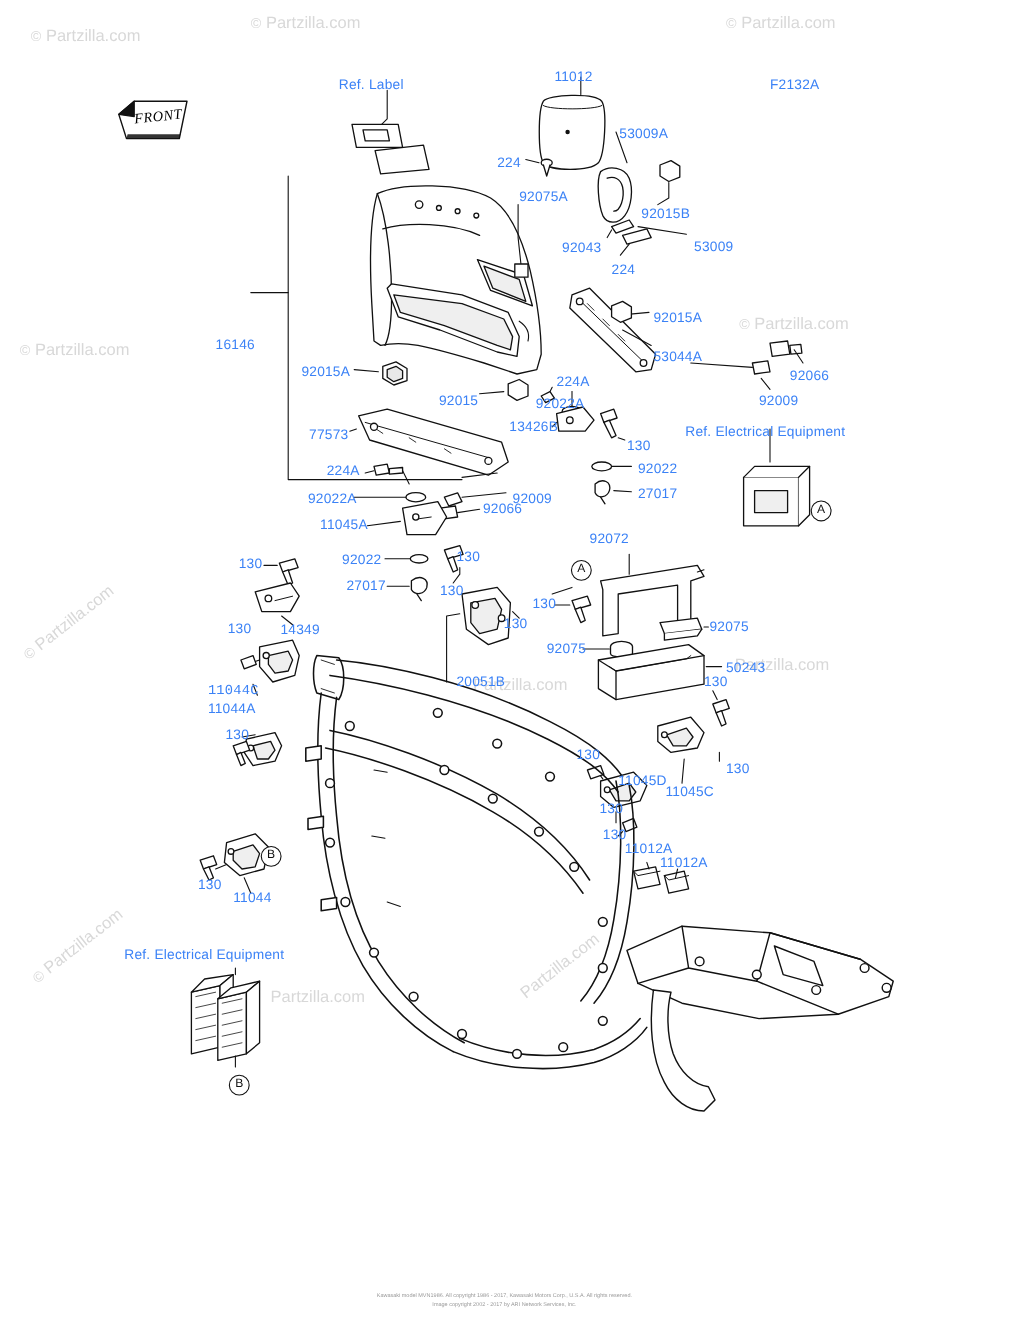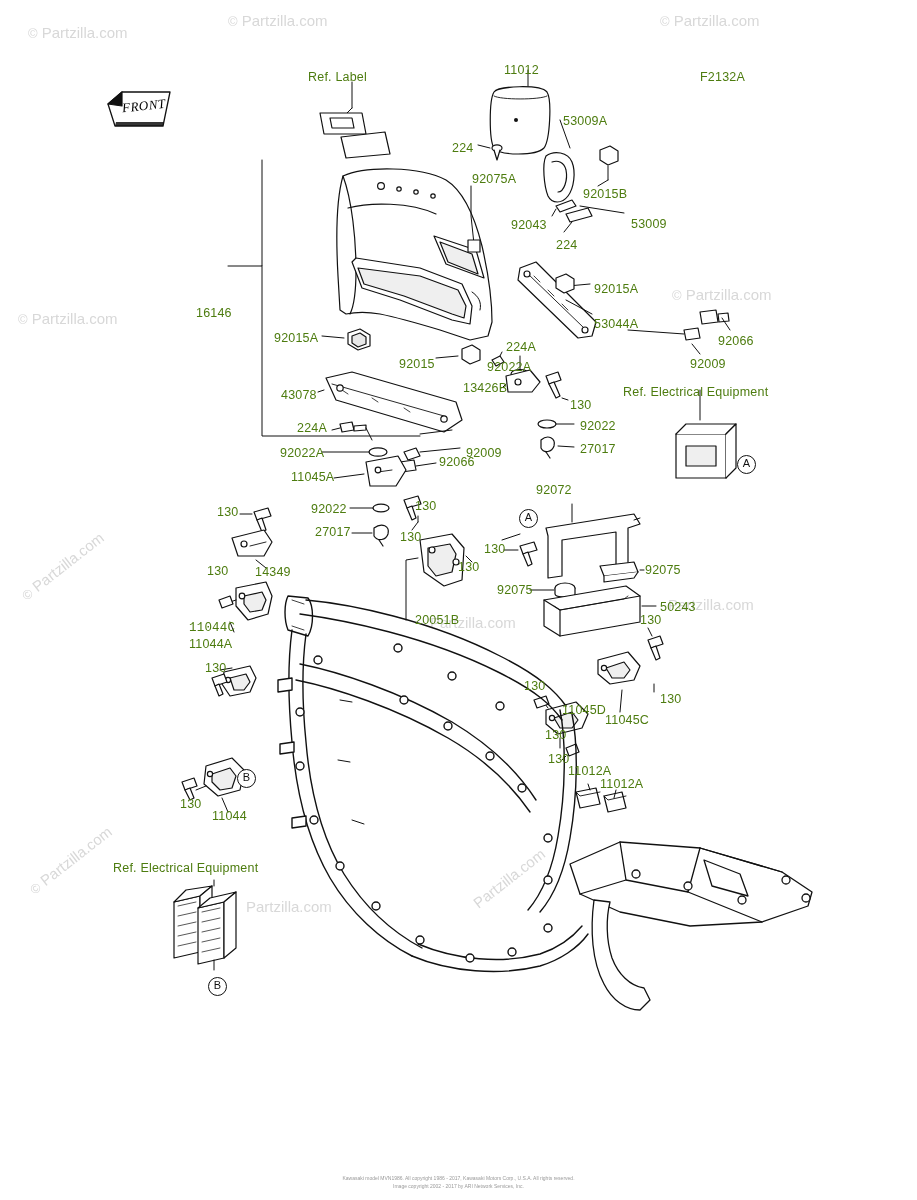--- a/index.html
+++ b/index.html
@@ -26,21 +26,21 @@
     user-select: none;
     pointer-events: none;
   }
   .wm .c {
     font-size: 13px;
   }
   .lbl {
     position: absolute;
     font-family: "Liberation Sans", sans-serif;
     font-size: 12.5px;
-    color: #4d7c0f;
+    color: #3b82f6;
     white-space: nowrap;
     letter-spacing: 0.2px;
   }
   #svg-root {
     position: absolute;
     left: 0;
     top: 0;
   }
   .footer {
     position: absolute;
@@ -522,21 +522,21 @@
   <div class="lbl" style="left:718px; top:334px;">92066</div>
   <div class="lbl" style="left:690px; top:357px;">92009</div>
   <div class="lbl" style="left:196px; top:266px;margin-top:40px;">16146</div>
   <div class="lbl" style="left:274px; top:331px;">92015A</div>
   <div class="lbl" style="left:399px; top:357px;">92015</div>
   <div class="lbl" style="left:506px; top:340px;">224A</div>
   <div class="lbl" style="left:487px; top:360px;">92022A</div>
   <div class="lbl" style="left:463px; top:381px;">13426B</div>
   <div class="lbl" style="left:570px; top:398px;">130</div>
   <div class="lbl" style="left:623px; top:385px;">Ref. Electrical Equipment</div>
-  <div class="lbl" style="left:281px; top:388px;">43078</div>
+  <div class="lbl" style="left:281px; top:388px;">77573</div>
   <div class="lbl" style="left:580px; top:419px;">92022</div>
   <div class="lbl" style="left:297px; top:421px;">224A</div>
   <div class="lbl" style="left:580px; top:442px;">27017</div>
   <div class="lbl" style="left:466px; top:446px;">92009</div>
   <div class="lbl" style="left:280px; top:446px;">92022A</div>
   <div class="lbl" style="left:439px; top:455px;">92066</div>
   <div class="lbl" style="left:291px; top:470px;">11045A</div>
   <div class="lbl" style="left:311px; top:502px;">92022</div>
   <div class="lbl" style="left:415px; top:499px;">130</div>
   <div class="lbl" style="left:315px; top:525px;">27017</div>

